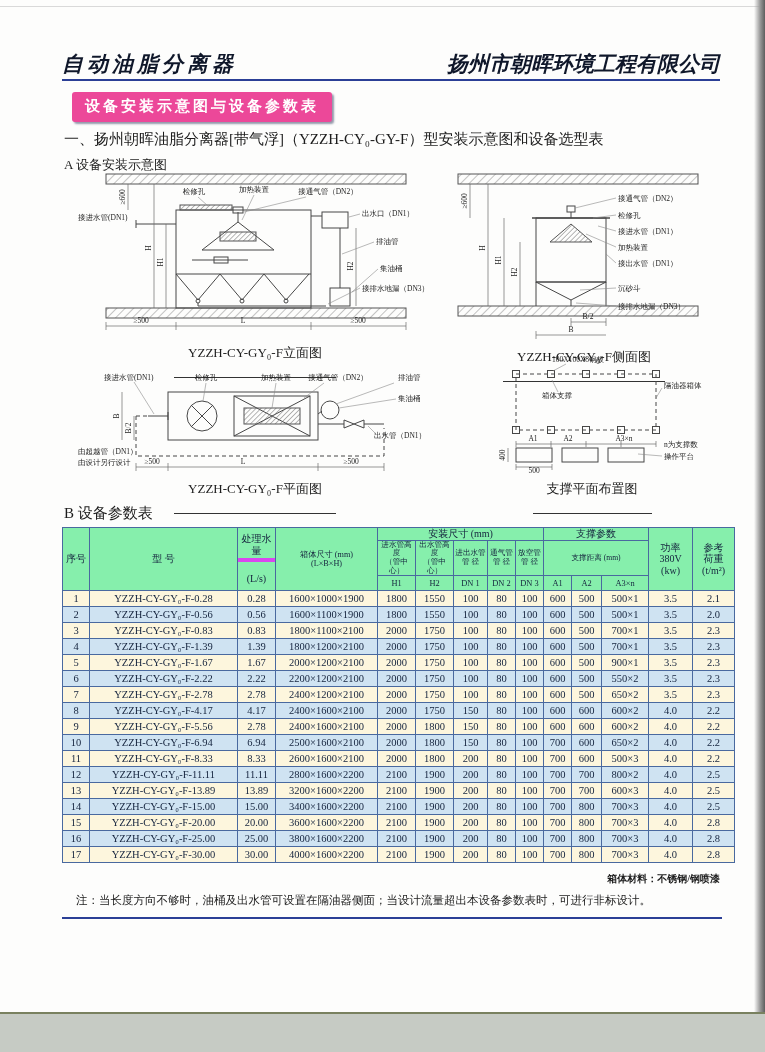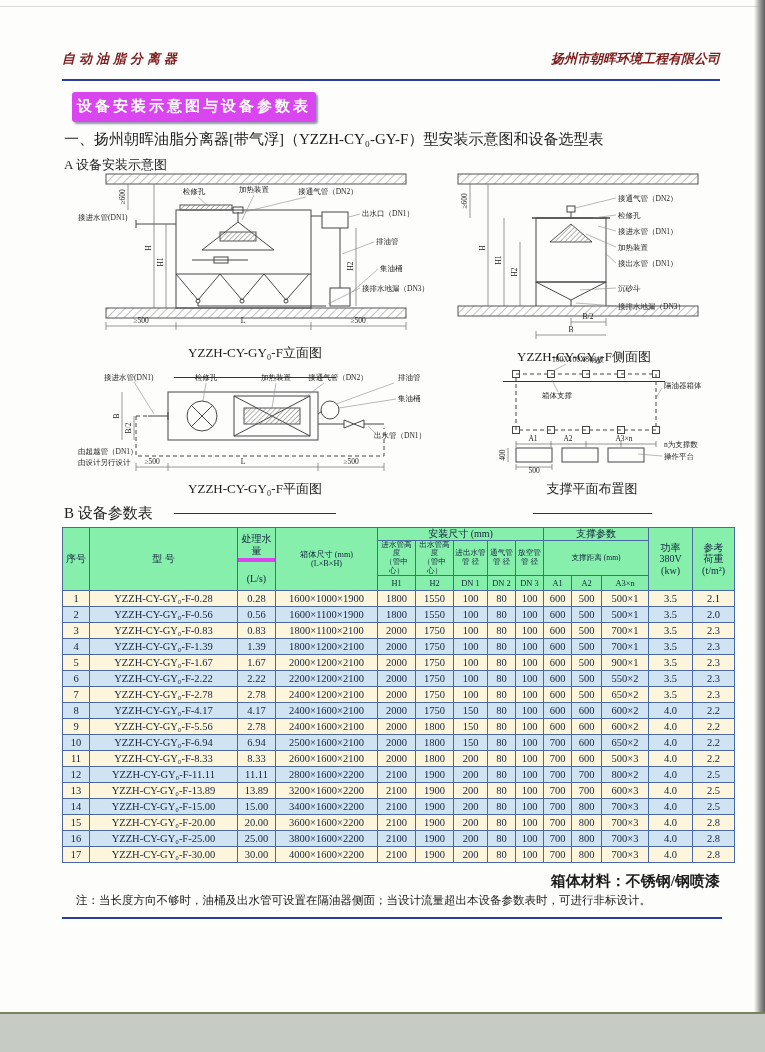--- a/index.html
+++ b/index.html
@@ -6,26 +6,26 @@
   .page{position:relative;width:765px;height:1052px;background:#fdfdfc;overflow:hidden;
         font-family:"Liberation Serif",serif;color:#1c1c1c;}
   
   .edge-top{position:absolute;top:6px;left:0;right:0;height:1px;background:#d9d9d9;}
   .edge-right{position:absolute;top:0;right:0;width:11px;height:1014px;
       background:linear-gradient(to right,rgba(160,160,160,0),#9a9a9a 55%,#5e5e5e);}
   .edge-bottom{position:absolute;left:0;top:1012px;right:0;height:40px;background:#c6cbc4;
       border-top:2px solid #79815f;}
   
   .hdr{position:absolute;left:62px;top:50px;width:658px;display:flex;justify-content:space-between;align-items:baseline;}
-  .hdr span{font-family:"DejaVu Serif",serif;font-style:italic;font-weight:bold;color:#7f1d1d;font-size:13px;}
+  .hdr span{font-family:"DejaVu Serif",serif;font-style:italic;font-weight:bold;color:#0f172a;font-size:21px;}
   .hdr .l{letter-spacing:4px;}
   .hdr-rule{position:absolute;left:62px;top:79px;width:658px;height:2px;background:#2b3f96;}
   
-  .banner{position:absolute;left:72px;top:92px;background:#d946ef;color:#fff;font-size:15px;
-      font-weight:bold;letter-spacing:3px;padding:5px 5px 6px;border-radius:3px;
+  .banner{position:absolute;left:72px;top:92px;background:#ec4899;color:#fff;font-size:15px;
+      font-weight:bold;letter-spacing:3px;padding:5px 13px 6px;border-radius:3px;
       box-shadow:2px 2px 2px rgba(20,30,70,.45);font-family:"Liberation Sans",sans-serif;}
   .sec-title{position:absolute;left:64px;top:130px;font-size:15px;}
   .sec-a{position:absolute;left:64px;top:156px;font-size:13px;}
   .sec-b{position:absolute;left:64px;top:504px;font-size:15px;}
   
   .fig{position:absolute;text-align:center;}
   .fig-front{left:76px;top:170px;width:358px;}
   .fig-side{left:448px;top:170px;width:272px;}
   .fig-plan{left:76px;top:370px;width:358px;}
   .fig-support{left:466px;top:354px;width:252px;}
@@ -44,21 +44,21 @@
       overflow:hidden;line-height:1.15;}
   .ptable thead th{background:#86efac;font-weight:normal;}
   .ptable thead .g{font-size:10px;}
   .ptable thead .s2{font-size:7.6px;}
   .ptable thead .s3{font-size:8.4px;height:14px;}
   .ptable td{height:15px;background:#fdf6dd;}
   .ptable tbody tr:nth-child(even) td{background:#cfe3f2;}
   .subline{border-top:4px solid #d946ef;margin-top:2px;padding-top:11px;}
   .small-note{font-size:8.2px;}
   
-  .material{position:absolute;left:62px;top:872px;width:658px;text-align:right;font-size:15px;font-weight:bold;}
+  .material{position:absolute;left:62px;top:872px;width:658px;text-align:right;font-size:10px;font-weight:bold;}
   .footnote{position:absolute;left:76px;top:893px;font-size:11.5px;}
   .bottom-rule{position:absolute;left:62px;top:917px;width:660px;height:2px;background:#2b3f96;}
 </style>
 </head>
 <body>
 
 <svg width="0" height="0" style="position:absolute">
   <defs>
     <pattern id="hatch" width="6" height="6" patternUnits="userSpaceOnUse" patternTransform="rotate(45)">
       <line x1="0" y1="0" x2="0" y2="6" stroke="#9a9a9a" stroke-width="1.2"></line>

